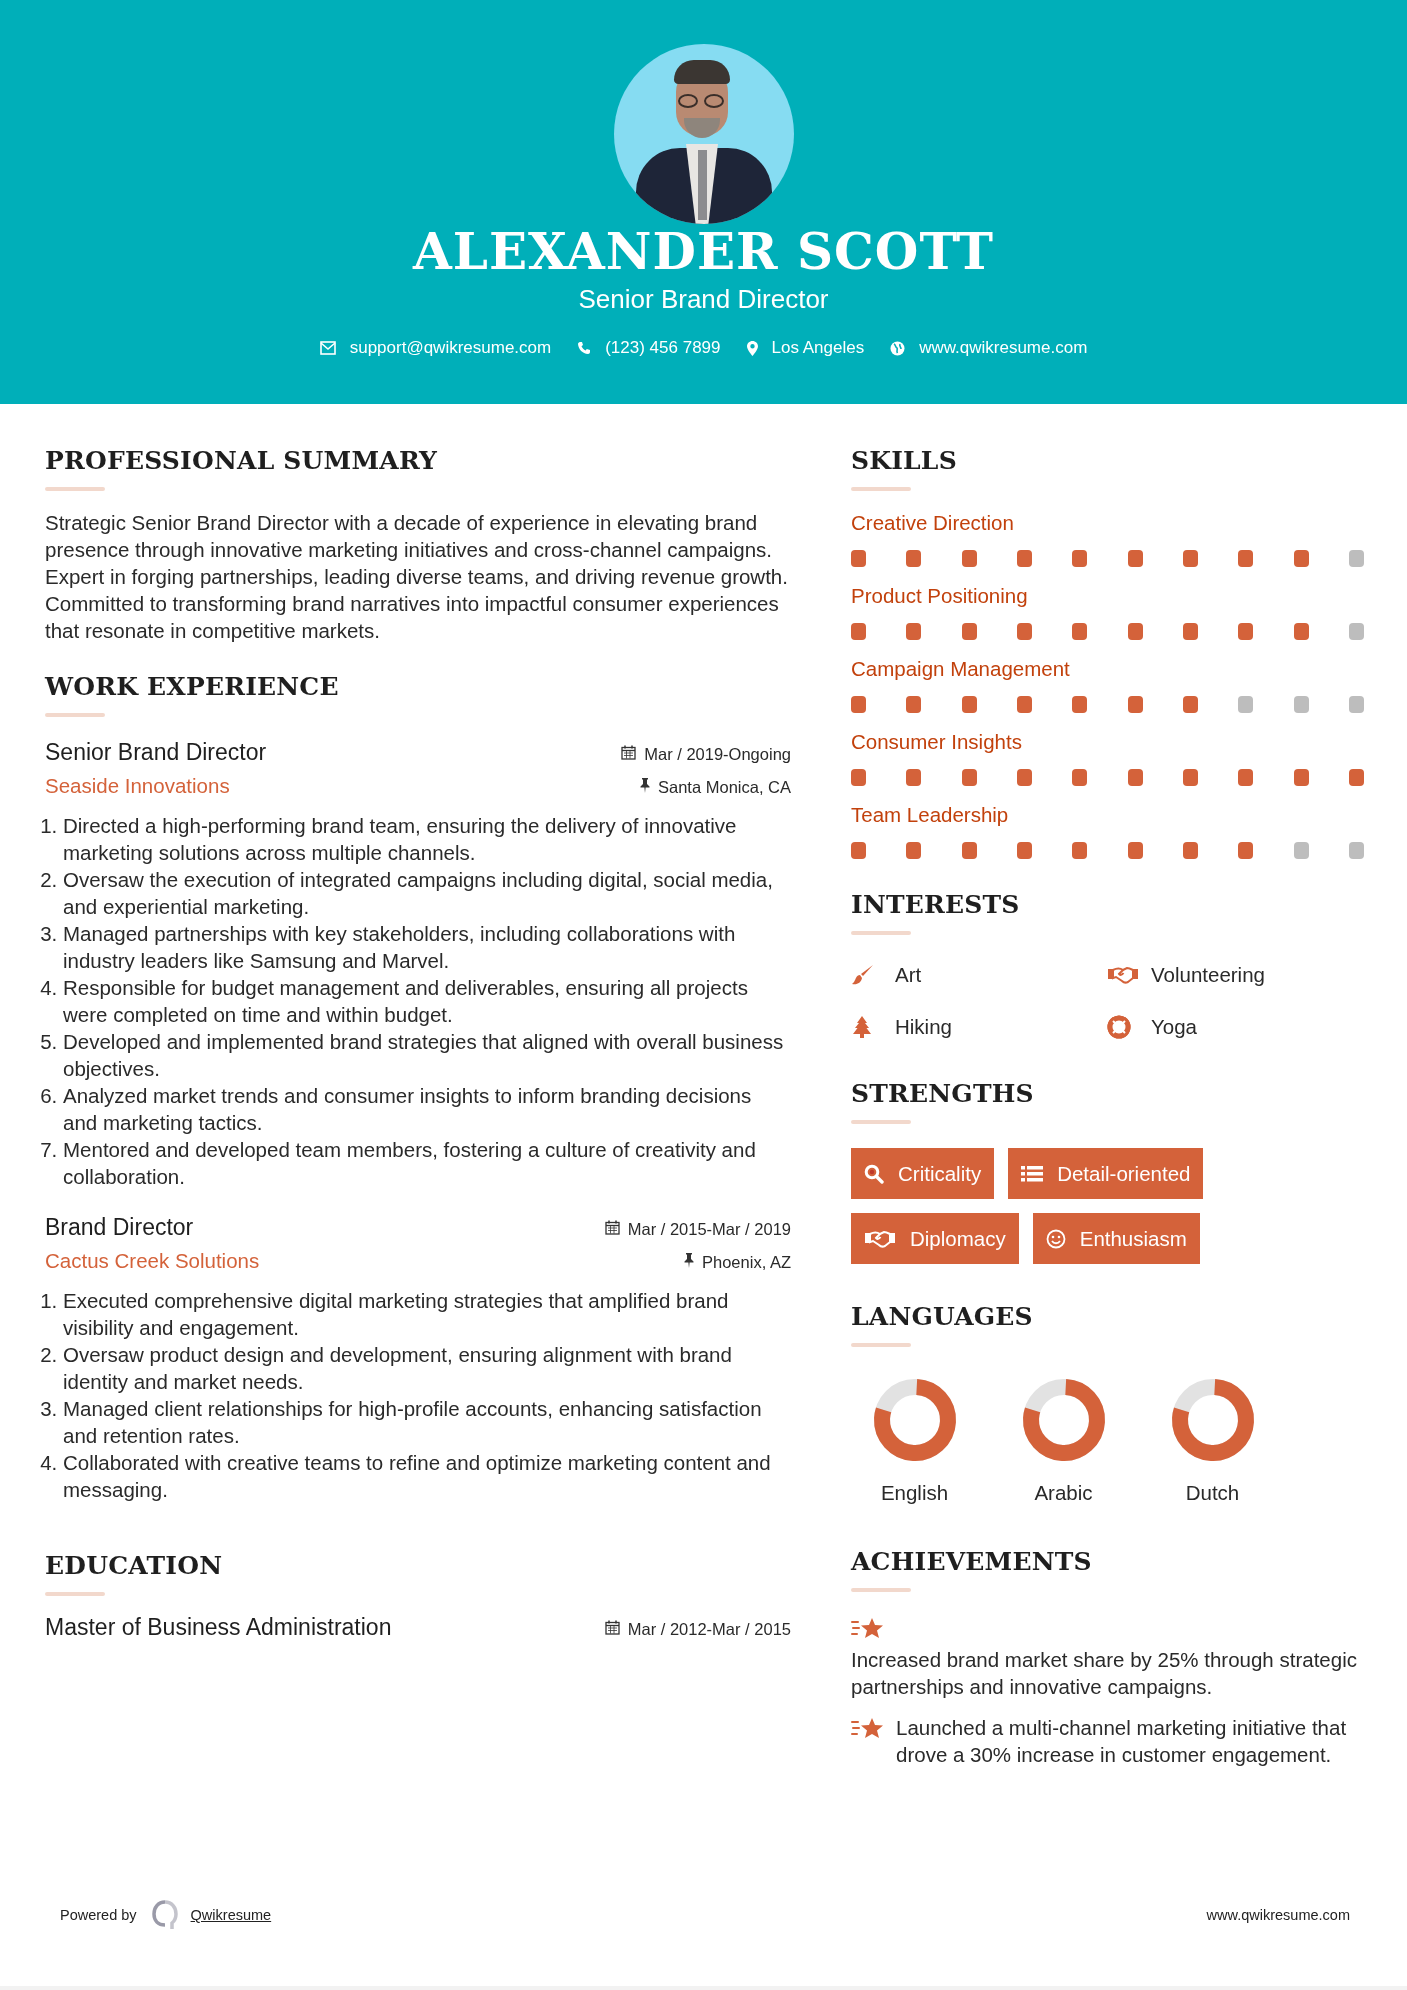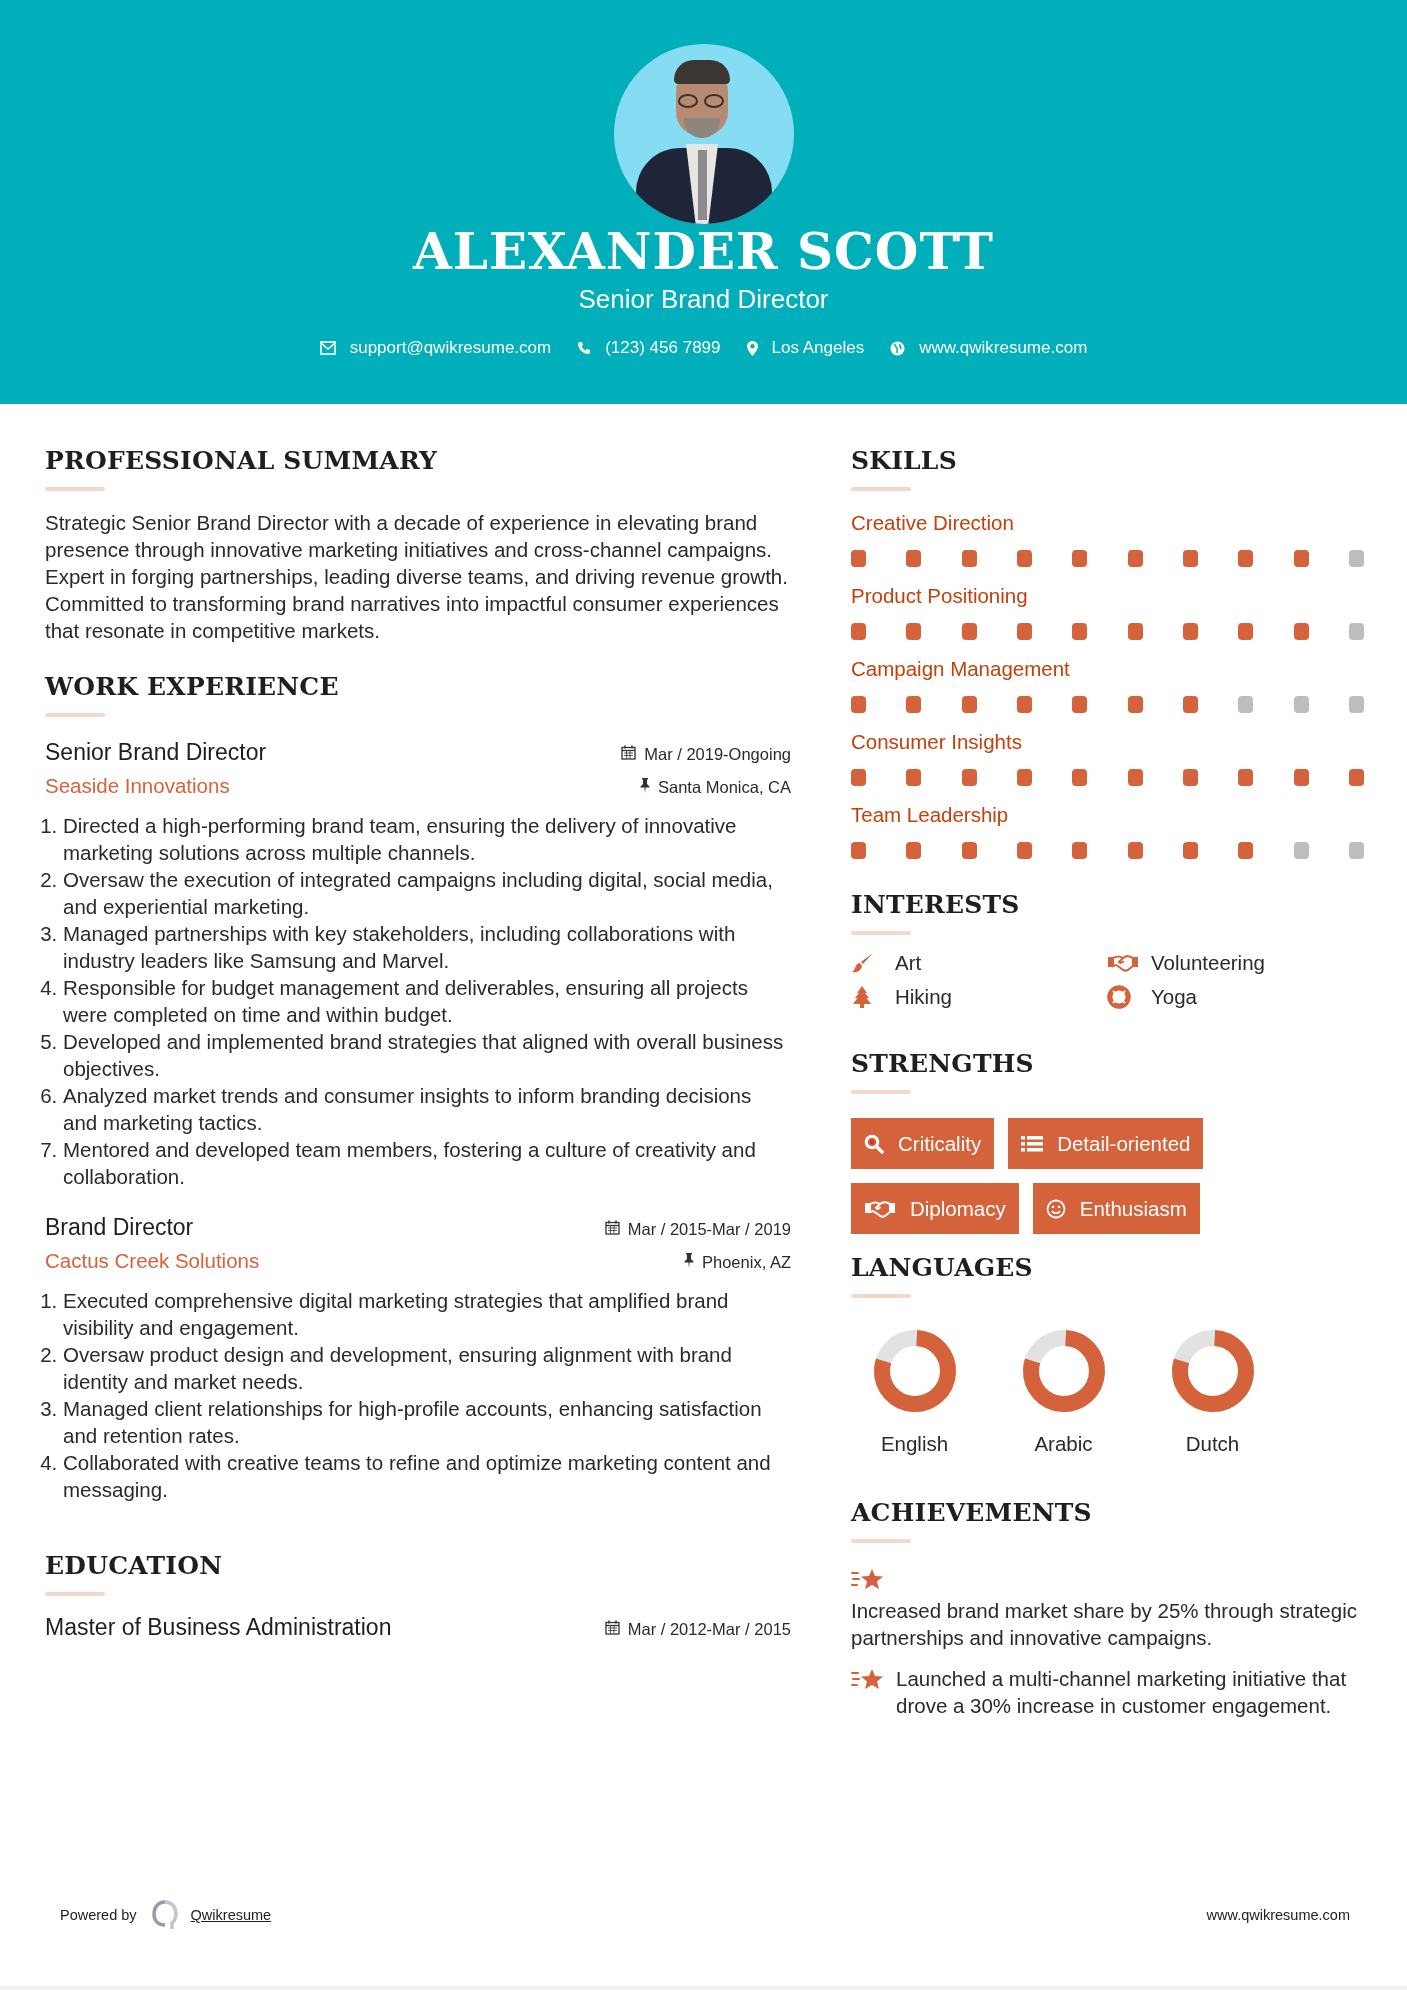--- a/index.html
+++ b/index.html
@@ -39,21 +39,21 @@
   ol.bul { margin-top: 14px; padding-left: 18px; font-size: 20.5px; line-height: 27px; color: #2a2a2a; }
   ol.bul li { padding-left: 0; }
   .edu-desc { font-size: 20.5px; line-height: 27px; color: #2a2a2a; margin-top: 10px; }
 
   .skill { margin-top: 0; }
   .skill-name { font-size: 20.5px; color: #c2410c; height: 29px; }
   .dots { display: flex; justify-content: space-between; width: 513px; height: 44px; padding-top: 10px; }
   .dot { width: 15px; height: 17px; border-radius: 4px; background: #d4623a; }
   .dot.off { background: #bdbdbd; }
 
-  .interests { display: grid; grid-template-columns: 256px 256px; row-gap: 2px; margin-top: 12px; }
+  .interests { display: grid; grid-template-columns: 256px 256px; row-gap: 20px; margin-top: 24px; }
   .interest { display: flex; align-items: center; font-size: 20.5px; color: #2a2a2a; height: 32px; }
   .interest .ii { width: 44px; color: #d4623a; font-size: 22px; display: inline-flex; }
 
   .strengths { display: flex; flex-wrap: wrap; gap: 14px 14px; margin-top: 24px; width: 470px; }
   .chip { background: #d4623a; color: #ffffff; font-size: 20.5px; height: 51px; display: flex; align-items: center; padding: 0 13px; }
   .chip .ci { margin-right: 14px; font-size: 20px; display: inline-flex; }
 
   .langs { display: flex; margin-top: 30px; }
   .lang { width: 171px; text-align: center; margin-left: -22px; }
   .lang:first-child { margin-left: -22px; }
@@ -408,21 +408,21 @@
               <circle cx="7" cy="8" r="1.3" fill="#fff"></circle>
               <circle cx="13" cy="8" r="1.3" fill="#fff"></circle>
               <path d="M6 12 C8 15 12 15 14 12" fill="none" stroke="#fff" stroke-width="1.8"></path>
             </svg>
         </span>
         <span>Enthusiasm</span>
       </div>
     </div>
   </section>
 
-  <section style="margin-top:19px;">
+  <section style="margin-top:38px;">
     <div class="sec-title">LANGUAGES</div>
     <div class="rule"></div>
     <div class="langs" id="langs">
         <div class="lang"><svg class="donut" viewBox="0 0 86 86">
             <circle cx="43" cy="43" r="33" fill="none" stroke="#e2e2e2" stroke-width="16"></circle>
             <circle cx="43" cy="43" r="33" fill="none" stroke="#d4623a" stroke-width="16" stroke-dasharray="163.8760921095411 43.46902302738525" transform="rotate(-87 43 43)"></circle>
           </svg><div class="lang-name">English</div></div>
         <div class="lang"><svg class="donut" viewBox="0 0 86 86">
             <circle cx="43" cy="43" r="33" fill="none" stroke="#e2e2e2" stroke-width="16"></circle>
             <circle cx="43" cy="43" r="33" fill="none" stroke="#d4623a" stroke-width="16" stroke-dasharray="163.8760921095411 43.46902302738525" transform="rotate(-87 43 43)"></circle>

